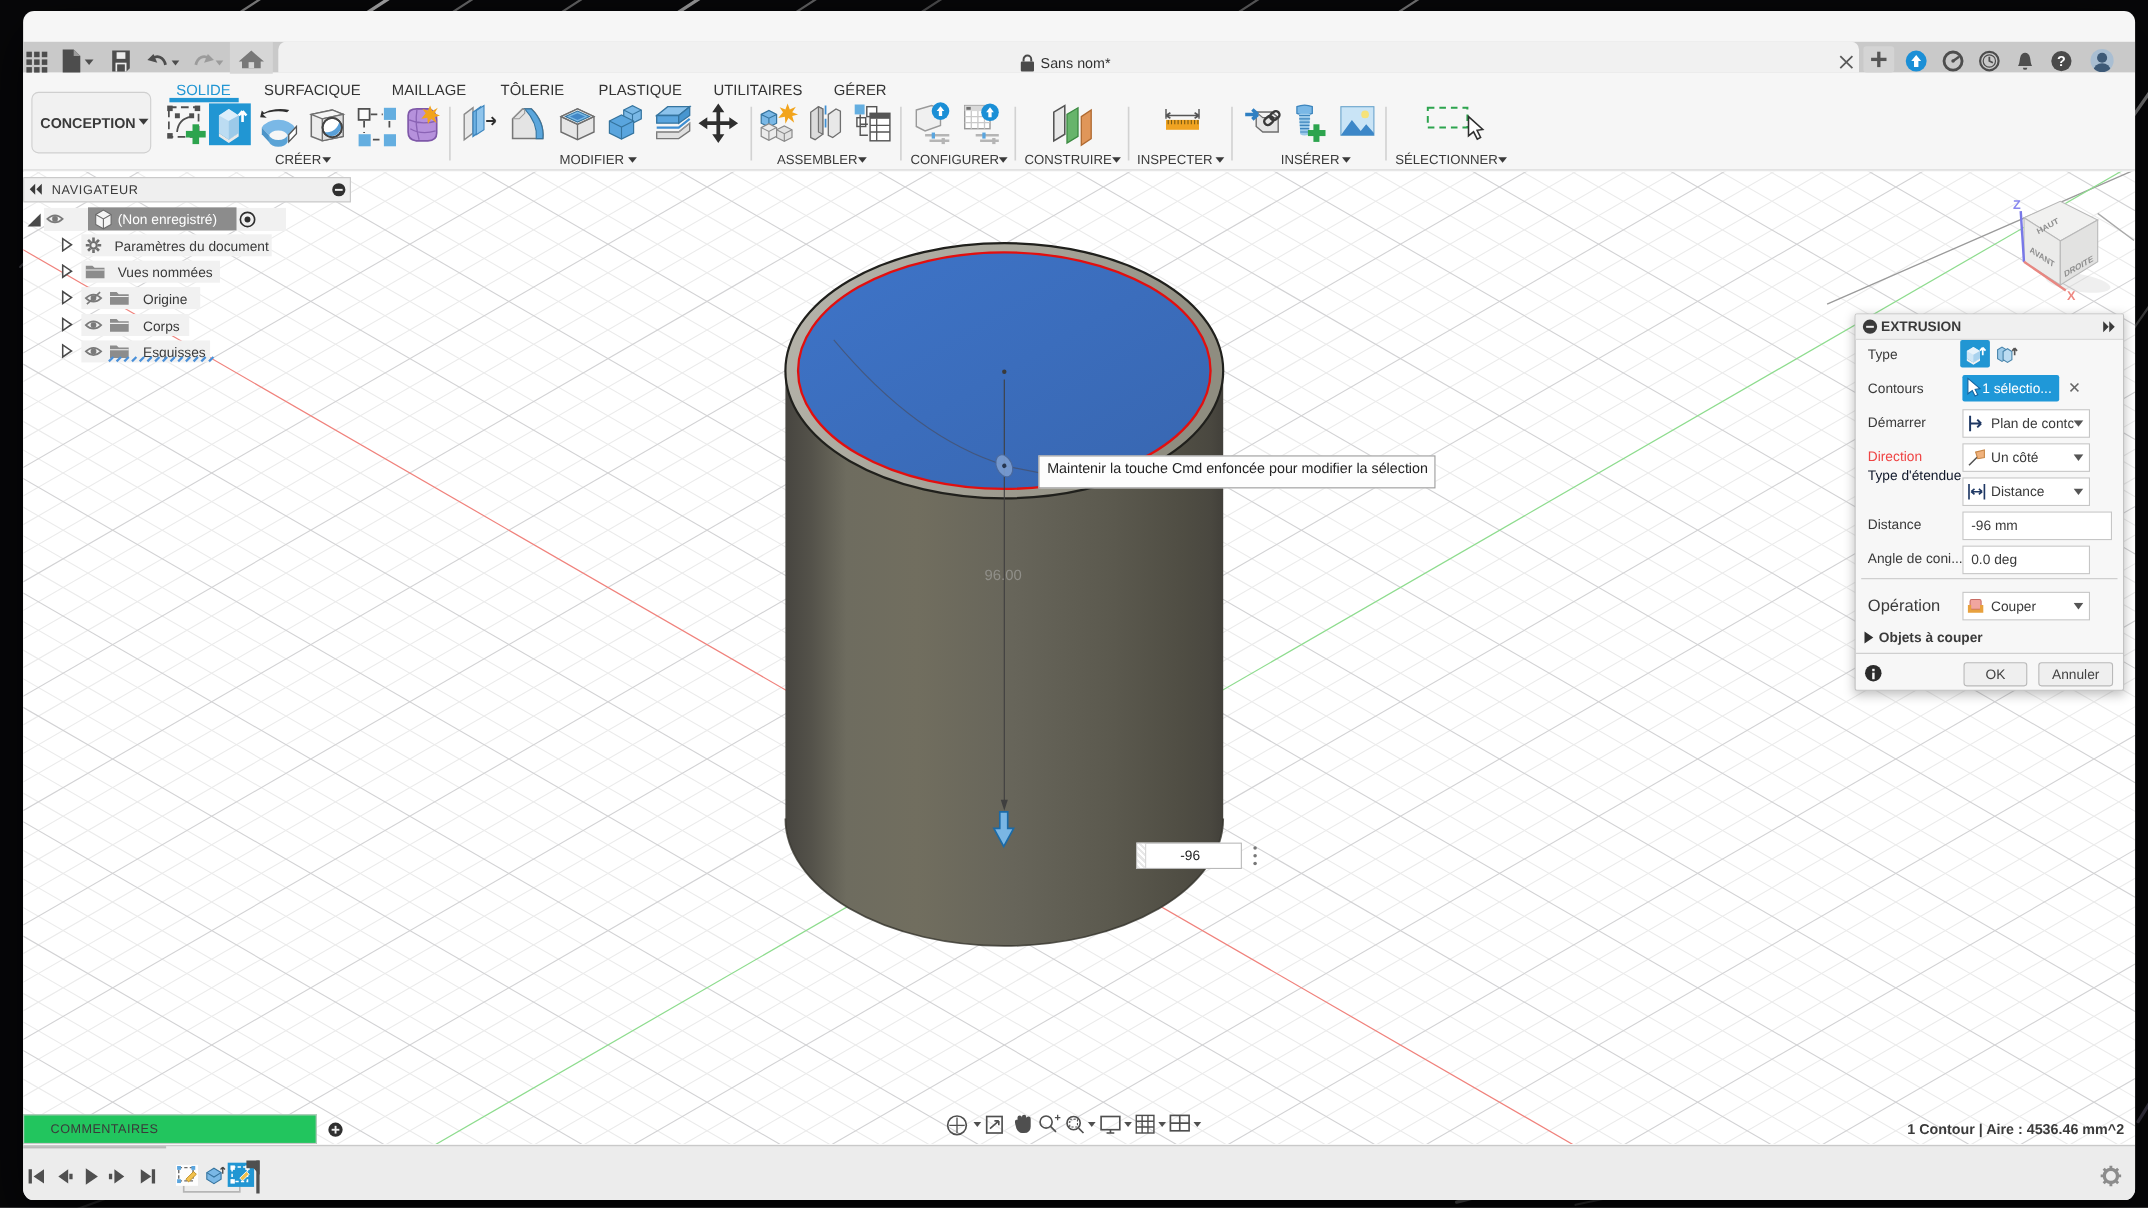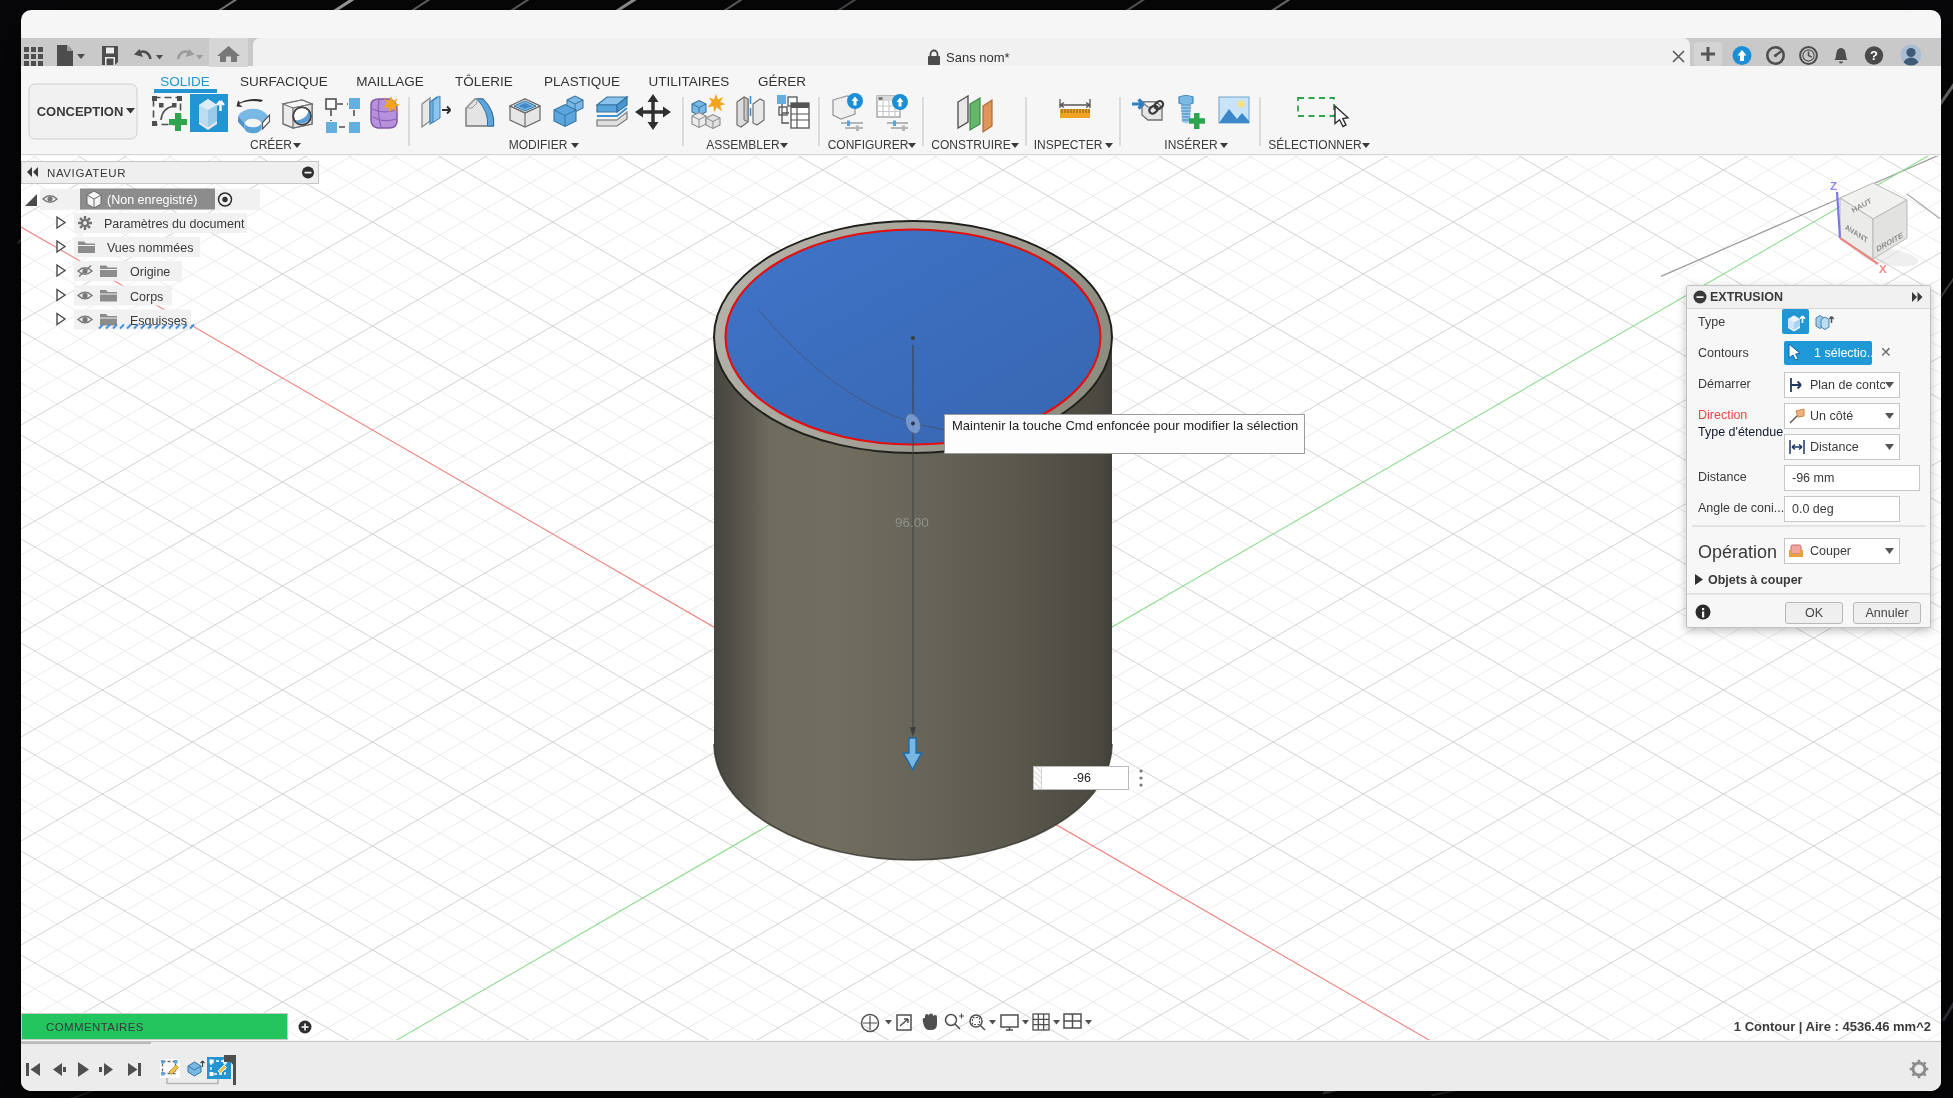--- a/index.html
+++ b/index.html
@@ -590,21 +590,21 @@
         <polygon points="1819,42 1852,63 1852,103 1819,82" fill="#ebebea" stroke="#b9b9b9" stroke-width="1"></polygon>
         <polygon points="1852,63 1886,44 1886,82 1852,103" fill="#e2e2e1" stroke="#b9b9b9" stroke-width="1"></polygon>
         <text x="0" y="0" font-size="8" font-weight="bold" fill="#8e8e8e" transform="matrix(0.87,-0.47,0.38,0.82,1832,57)">HAUT</text>
         <text x="0" y="0" font-size="8" font-weight="bold" fill="#8e8e8e" transform="matrix(0.84,0.54,-0.15,0.95,1824,73)">AVANT</text>
         <text x="0" y="0" font-size="8" font-weight="bold" fill="#8e8e8e" transform="matrix(0.87,-0.49,0.15,0.95,1856,96)">DROITE</text>
         <line x1="1819" y1="82" x2="1816" y2="36" stroke="#7878e8" stroke-width="2.2"></line>
         <text x="1809" y="34" font-size="11.5" font-weight="bold" fill="#8888ee">Z</text>
         <line x1="1819" y1="82" x2="1857" y2="108" stroke="#e88781" stroke-width="2.2"></line>
         <text x="1858" y="117" font-size="11.5" font-weight="bold" fill="#ee8882">X</text>
       </svg>
-      <div class="abs nw" style="left:923px;top:258px;width:361px;height:40px;background:#fdfdfd;border:1px solid #9b9b9b;font-size:13px;color:#222;line-height:21px;padding-left:7px">Maintenir la touche Cmd enfoncée pour modifier la sélection</div>
+      <div class="abs nw" style="left:923px;top:258px;width:361px;height:30px;background:#fdfdfd;border:1px solid #9b9b9b;font-size:13px;color:#222;line-height:21px;padding-left:7px">Maintenir la touche Cmd enfoncée pour modifier la sélection</div>
       <div class="abs" style="left:1012px;top:610px;width:96px;height:24px;background:#fff;border:1px solid #b9b9b9">
         <div class="abs" style="left:0;top:0;width:8px;height:22px;background:repeating-linear-gradient(45deg,#e8e8e8 0 2px,#fff 2px 4px);border-right:1px solid #d5d5d5"></div>
         <div class="abs nw" style="left:0;top:0;width:96px;text-align:center;font-size:12.5px;color:#222;line-height:23px">-96</div>
       </div>
       <svg class="abs" width="8" height="22" style="left:1117px;top:612px">
         <circle cx="3" cy="3" r="1.6" fill="#777"></circle>
         <circle cx="3" cy="10" r="1.6" fill="#777"></circle>
         <circle cx="3" cy="17" r="1.6" fill="#777"></circle>
       </svg>
       <div class="abs" style="left:0px;top:5px;width:298px;height:23px;background:#efefef;border:1px solid #c6c6c6">
@@ -762,21 +762,21 @@
           <path d="M225 6 L230 11 L225 16 Z M230.5 6 L235.5 11 L230.5 16 Z" fill="#3a3a3a"></path>
         </svg>
         <div class="abs nw" style="left:23px;top:0;font-size:12.5px;font-weight:bold;color:#3a3a3a;line-height:23px">EXTRUSION</div>
         <div class="abs nw" style="left:11px;top:29px;font-size:12.5px;color:#3a3a3a">Type</div>
         <div class="abs nw" style="left:11px;top:60px;font-size:12.5px;color:#3a3a3a">Contours</div>
         <div class="abs nw" style="left:11px;top:91px;font-size:12.5px;color:#3a3a3a">Démarrer</div>
         <div class="abs nw" style="left:11px;top:122px;font-size:12.5px;color:#ef4444">Direction</div>
         <div class="abs nw" style="left:11px;top:139px;font-size:12.5px;color:#0f172a">Type d'étendue</div>
         <div class="abs nw" style="left:11px;top:184px;font-size:12.5px;color:#3a3a3a">Distance</div>
         <div class="abs nw" style="left:11px;top:215px;font-size:12.5px;color:#3a3a3a">Angle de coni...</div>
-        <div class="abs nw" style="left:11px;top:256px;font-size:18px;color:#3a3a3a">Opération</div>
+        <div class="abs nw" style="left:11px;top:256px;font-size:15px;color:#3a3a3a">Opération</div>
         <svg width="243" height="343" style="position:absolute;left:0;top:0;pointer-events:none">
           <rect x="95" y="23" width="27" height="25" rx="2" fill="#2196d3"></rect>
           <g transform="translate(99 28)">
             <path d="M2 5 L8 1.5 L14 5 L14 12 L8 15.5 L2 12 Z" fill="#cfe6f6"></path>
             <path d="M2 5 L8 8.5 L14 5 L8 1.5 Z" fill="#e8f3fb"></path>
             <path d="M8 8.5 L14 5 L14 12 L8 15.5 Z" fill="#a9d2ee"></path>
             <path d="M2 12 L8 15.5 L14 12 L14 14 L8 17.5 L2 14 Z" fill="#f2f2f2"></path>
             <path d="M16.5 9 V2 M16.5 2 l-2.5 2.8 M16.5 2 l2.5 2.8" stroke="#fff" stroke-width="1.6" fill="none"></path>
           </g>
           <g transform="translate(128 28)">
@@ -784,21 +784,21 @@
             <path d="M6 5.5 L10 3 L14 5.5 L14 13 L10 15.5 L6 13 Z" fill="#bcdcf2" stroke="#4884ab" stroke-width="1"></path>
             <path d="M16.5 9 V2.5 M16.5 2.5 l-2.2 2.5 M16.5 2.5 l2.2 2.5" stroke="#555" stroke-width="1.5" fill="none"></path>
           </g>
           <line x1="5" y1="240" x2="238" y2="240" stroke="#cfcfcf"></line>
           <line x1="0" y1="308" x2="243" y2="308" stroke="#cfcfcf"></line>
           <path d="M8 288 L8 299 L16 293.5 Z" fill="#2f2f2f"></path>
           <circle cx="16" cy="326" r="7.5" fill="#2b2b2b"></circle>
           <rect x="15" y="322" width="2.2" height="2.2" fill="#f7f7f7"></rect>
           <rect x="15" y="325.5" width="2.2" height="6" fill="#f7f7f7"></rect>
         </svg>
-        <div class="abs nw" style="left:97px;top:55px;width:88px;height:24px;background:#1f98d8;border-radius:2px;color:#fff;font-size:12.5px;line-height:24px;padding-left:30px">1 sélectio...</div>
+        <div class="abs nw" style="left:97px;top:55px;width:88px;height:24px;background:#1f98d8;border-radius:2px;color:#fff;font-size:12.5px;line-height:24px;padding-left:18px">1 sélectio...</div>
         <svg width="20" height="20" style="position:absolute;left:99px;top:57px">
           <path d="M3 1 L3 15 L7 12 L9.5 17 L12 15.8 L9.6 11 L14 10.3 Z" fill="#fff" stroke="#1565a0" stroke-width="1"></path>
         </svg>
         <div class="abs" style="left:193px;top:58px;font-size:14px;color:#666">✕</div>
         <div class="abs" style="left:97px;top:86px;width:116px;height:26px;background:#fff;border:1px solid #c6c6c6">
           <svg width="20" height="20" style="position:absolute;left:3px;top:3px">
             <path d="M3 2 V16 M3 9 H13 M13 9 l-3.5 -3.5 M13 9 l-3.5 3.5" stroke="#1f3864" stroke-width="1.8" fill="none"></path>
           </svg>
           <div class="abs nw" style="left:25px;top:0;width:75px;overflow:hidden;font-size:12.5px;color:#3a3a3a;line-height:25px">Plan de contc...</div>
           <svg width="10" height="8" style="position:absolute;right:4px;top:9px">

